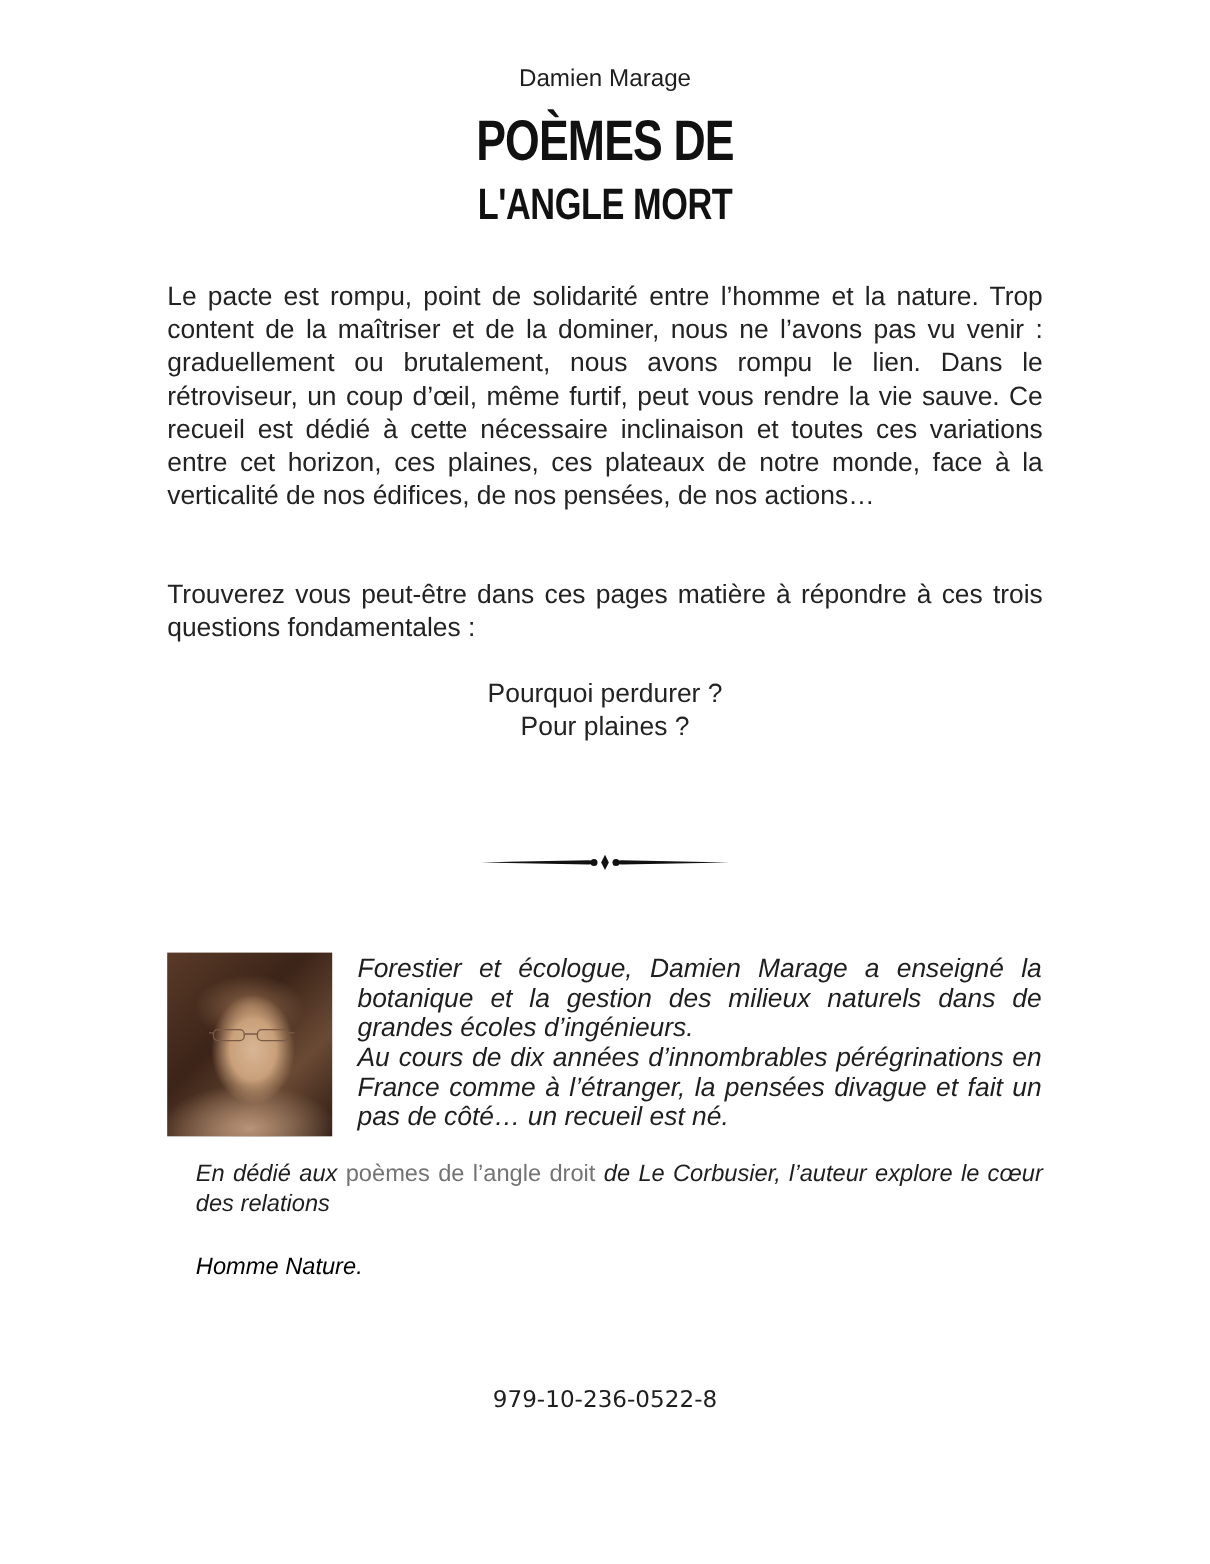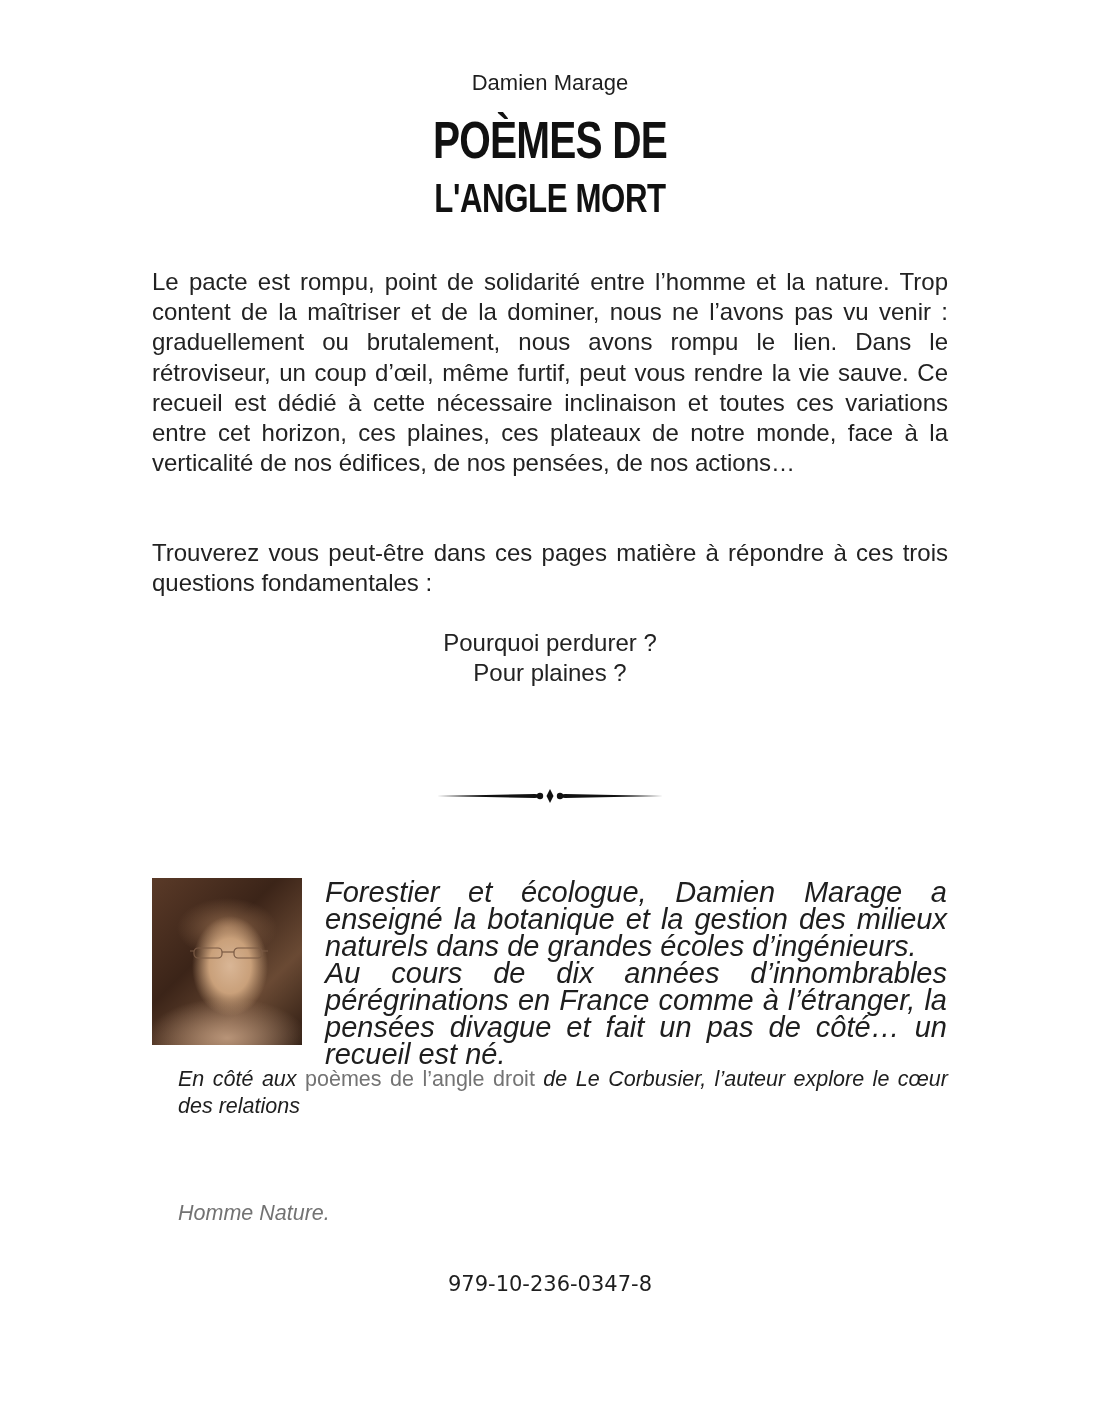--- a/index.html
+++ b/index.html
@@ -1,17 +1,17 @@
 <!DOCTYPE html>
 <html><head>
   <meta charset="utf-8">
   <style>
     html, body { margin: 0; padding: 0; background: #ffffff; }
     body { width: 1100px; height: 1422px; position: relative; overflow: hidden; color: #1e1e1e; }
-    .page { position: absolute; left: 0; top: 0; width: 1100px; height: 1276px; margin-top: 12px; }
+    .page { position: absolute; left: 0; top: 0; width: 1100px; height: 1276px; }
 
     .author { position: absolute; top: 58px; left: 0; width: 1100px; text-align: center;
       font-family: "Liberation Sans", sans-serif; font-size: 22px; color: #1e1e1e; }
     .title1 { position: absolute; top: 100px; left: 0; width: 1100px; text-align: center;
       font-family: "Liberation Sans", sans-serif; font-weight: bold; font-size: 52px; line-height: 56px;
       letter-spacing: -1px; transform: scaleX(0.78); transform-origin: center; color: #111; }
     .title2 { position: absolute; top: 163px; left: 0; width: 1100px; text-align: center;
       font-family: "Liberation Sans", sans-serif; font-weight: bold; font-size: 40px; line-height: 46px;
       letter-spacing: -0.5px; transform: scaleX(0.78); transform-origin: center; color: #111; }
 
@@ -29,30 +29,30 @@
     .photo { position: absolute; left: 152px; top: 866px; width: 150px; height: 167px;
       background:
         radial-gradient(ellipse 38px 50px at 78px 88px, #d9b696 0%, #c9a07a 55%, rgba(0,0,0,0) 100%),
         radial-gradient(ellipse 50px 30px at 75px 50px, #8a6448 0%, rgba(0,0,0,0) 100%),
         radial-gradient(ellipse 80px 40px at 75px 160px, #b89478 0%, rgba(0,0,0,0) 100%),
         linear-gradient(135deg, #5a3a28 0%, #3b2418 40%, #6a4a34 70%, #2e1c12 100%);
     }
     .glasses { position: absolute; left: 38px; top: 68px; width: 78px; height: 14px; }
 
     .bio { position: absolute; left: 325px; top: 867px; width: 622px;
-      font-family: "Liberation Sans", sans-serif; font-style: italic; font-size: 29px; line-height: 27px;
+      font-family: "Liberation Sans", sans-serif; font-style: italic; font-size: 24px; line-height: 27px;
       color: #1e1e1e; text-align: justify; }
     .bio p { margin: 0; }
 
     .echo { position: absolute; left: 178px; top: 1054px; width: 770px;
       font-family: "Liberation Sans", sans-serif; font-style: italic; font-size: 21.5px; line-height: 27px;
       color: #1e1e1e; text-align: justify; }
     .echo .upright { font-style: normal; color: #737373; }
-    .motto { position: absolute; left: 178px; top: 1188px;
-      font-family: "Liberation Sans", sans-serif; font-style: italic; font-size: 21.5px; line-height: 27px; color: #737373; }
+    .motto { position: absolute; left: 178px; top: 1138px;
+      font-family: "Liberation Sans", sans-serif; font-style: italic; font-size: 21.5px; line-height: 27px; color: #000000; }
 
     .isbn { position: absolute; top: 1260px; left: 0; width: 1100px; text-align: center;
       font-family: "DejaVu Sans", sans-serif; font-size: 21px; color: #1e1e1e; }
   </style>
 </head>
 <body>
 
 <div class="page">
 
   <div class="author">Damien Marage</div>
@@ -89,21 +89,21 @@
       <line x1="72" y1="5" x2="78" y2="5" stroke="#7a5a44" stroke-width="1"></line>
     </svg>
   </div>
 
   <div class="bio">
     <p>Forestier et écologue, Damien Marage a enseigné la botanique et la gestion des milieux naturels dans de grandes écoles d’ingénieurs.</p>
     <p>Au cours de dix années d’innombrables pérégrinations en France comme à l’étranger, la pensées divague et fait un pas de côté… un recueil est né.</p>
   </div>
 
   <div class="echo">
-    <span>En côté aux</span>
+    <span>En dédié aux</span>
     <span class="upright">poèmes de l’angle droit</span>
     <span>de Le Corbusier, l’auteur explore le cœur des relations</span>
   </div>
 
   <div class="motto">Homme Nature.</div>
 
-  <div class="isbn">979-10-236-0347-8</div>
+  <div class="isbn">979-10-236-0522-8</div>
 </div>
 
 </body></html>

